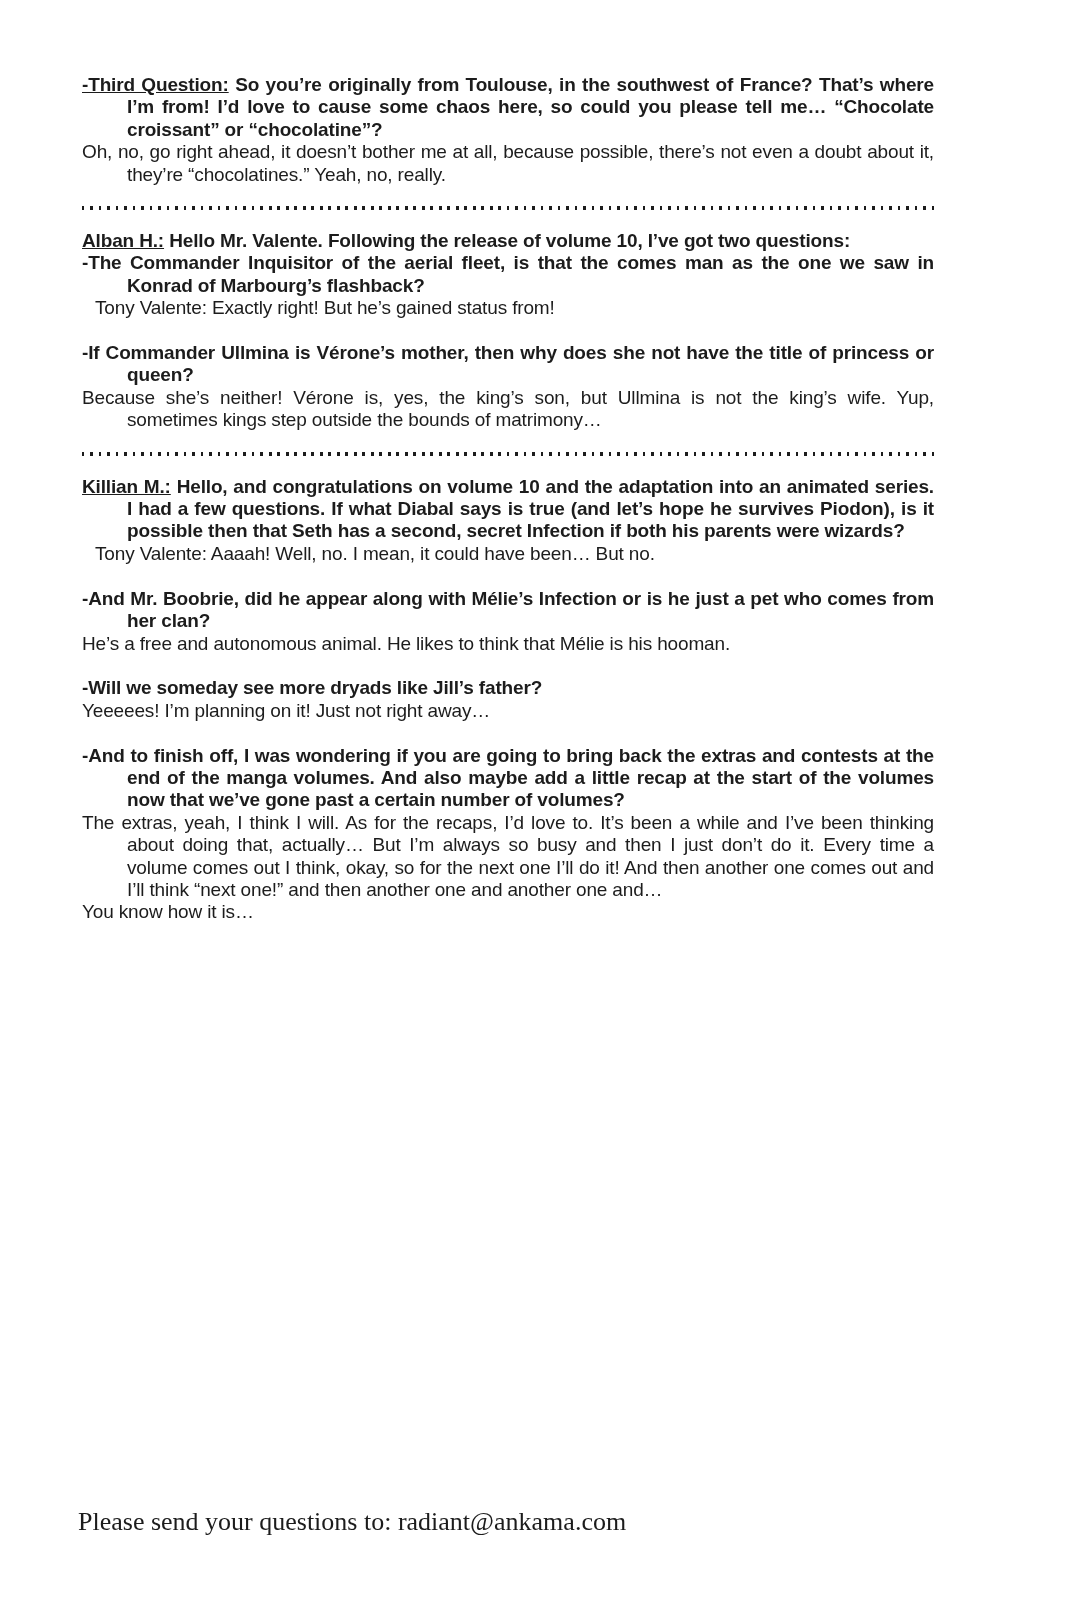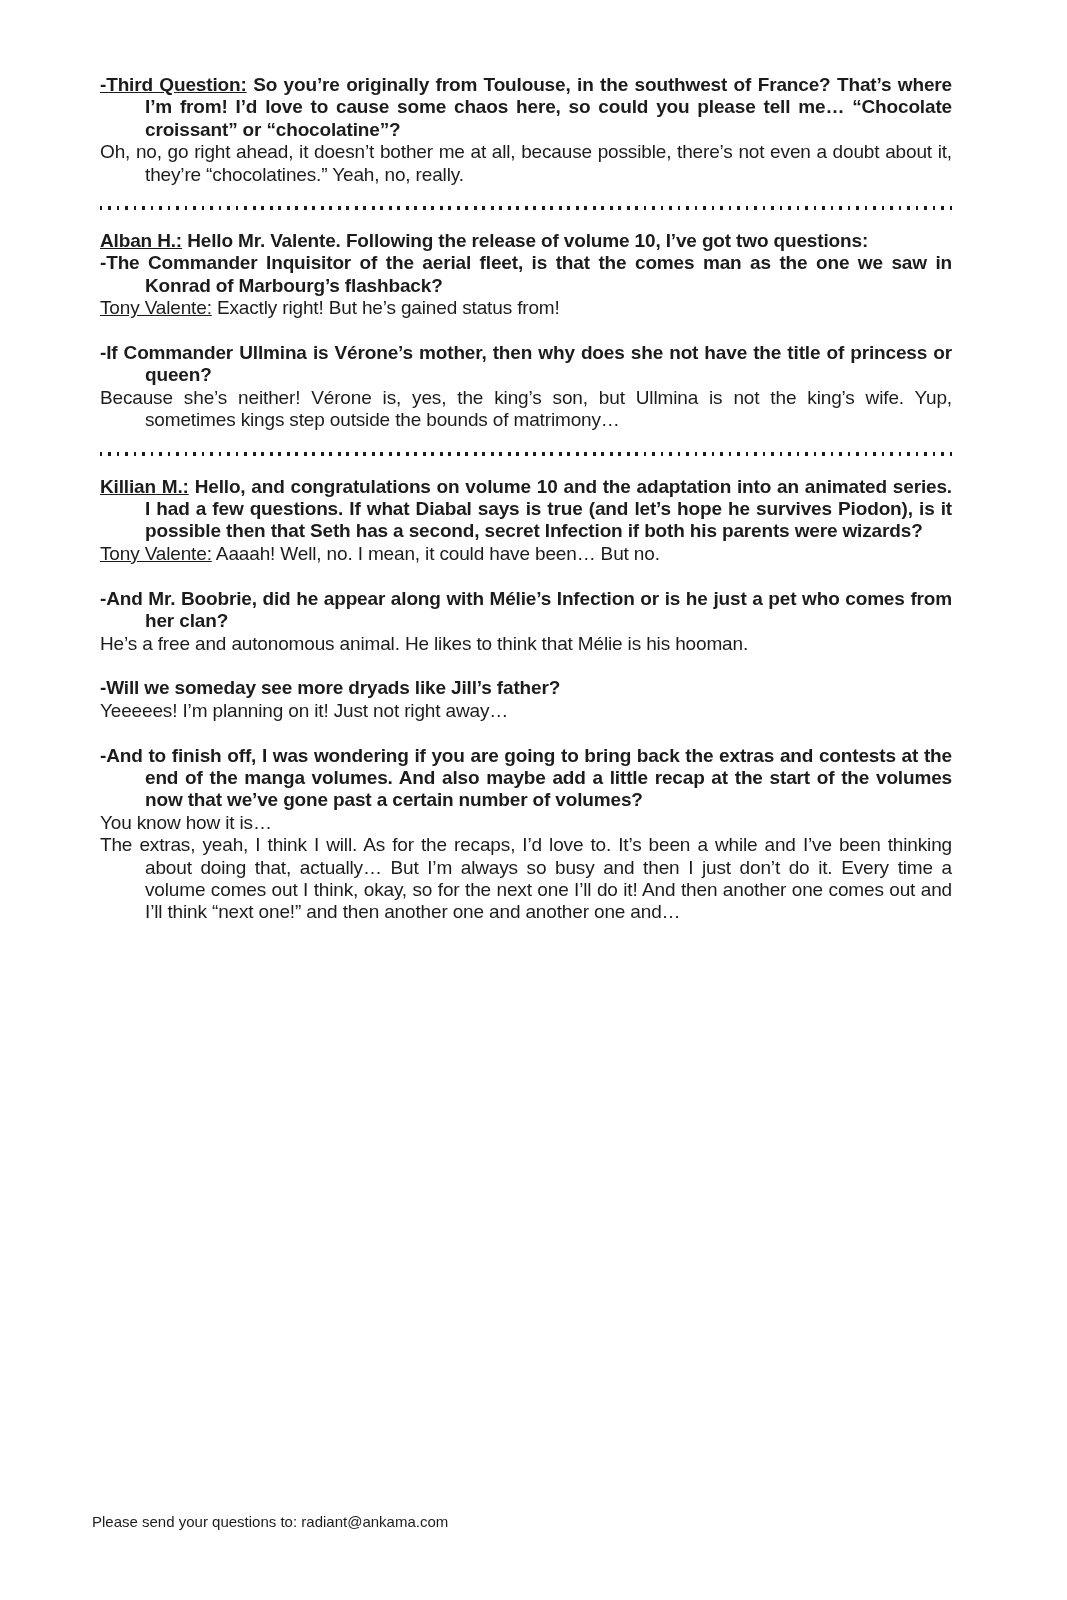--- a/index.html
+++ b/index.html
@@ -10,48 +10,49 @@
   .page{
     position:relative;
     width:1067px;height:1600px;
     background:var(--paper);
     overflow:hidden;
     font-family:"Liberation Sans","DejaVu Sans",sans-serif;
     color:var(--ink);
   }
   .doc{
     position:absolute;
-    left:100px;top:74px;
+    left:82px;top:74px;
     width:852px;
     font-size:19px;
     line-height:22.4px;
     letter-spacing:-0.15px;
   }
   .doc p{
     margin:0;
     padding-left:45px;
     text-indent:-45px;
     text-align:justify;
   }
   .q{font-weight:700;}
   .a{font-weight:400;}
   .bu{font-weight:700;text-decoration:underline;}
-  .u{font-weight:400;text-decoration:underline;}
+  .u{font-weight:400;margin-left:13px;}
   .gap{height:22.4px;}
   .dotted{
     height:4px;
     margin:20px 0 20px 0;
     background-image:repeating-linear-gradient(to right,
       var(--ink) 0px, var(--ink) 2.5px, transparent 2.5px, transparent 8.5px);
   }
   .footer{
     position:absolute;
-    left:92px;top:1510px;
-    font-size:15px;
+    left:78px;top:1510px;
+    font-size:26px;
     line-height:24px;
+    font-family:Liberation Serif, serif;
   }
 </style>
 </head>
 <body>
 
 <div class="page">
   <main class="doc">
 
     <section>
       <p class="q"><span class="bu">-Third Question:</span><span> So you’re originally from Toulouse, in the southwest of France? That’s where I’m from! I’d love to cause some chaos here, so could you please tell me… “Chocolate croissant” or “chocolatine”?</span></p>
@@ -75,20 +76,20 @@
       <p class="q"><span class="bu">Killian M.:</span><span> Hello, and congratulations on volume 10 and the adaptation into an animated series. I had a few questions. If what Diabal says is true (and let’s hope he survives Piodon), is it possible then that Seth has a second, secret Infection if both his parents were wizards?</span></p>
       <p class="a"><span class="u">Tony Valente:</span><span> Aaaah! Well, no. I mean, it could have been… But no.</span></p>
       <div class="gap"></div>
       <p class="q"><span>-And Mr. Boobrie, did he appear along with Mélie’s Infection or is he just a pet who comes from her clan?</span></p>
       <p class="a"><span>He’s a free and autonomous animal. He likes to think that Mélie is his hooman.</span></p>
       <div class="gap"></div>
       <p class="q"><span>-Will we someday see more dryads like Jill’s father?</span></p>
       <p class="a"><span>Yeeeees! I’m planning on it! Just not right away…</span></p>
       <div class="gap"></div>
       <p class="q"><span>-And to finish off, I was wondering if you are going to bring back the extras and contests at the end of the manga volumes. And also maybe add a little recap at the start of the volumes now that we’ve gone past a certain number of volumes?</span></p>
+      <p class="a"><span>The extras, yeah, I think I will. As for the recaps, I’d love to. It’s been a while and I’ve been thinking about doing that, actually… But I’m always so busy and then I just don’t do it. Every time a volume comes out I think, okay, so for the next one I’ll do it! And then another one comes out and I’ll think “next one!” and then another one and another one and…</span></p>
       <p class="a"><span>You know how it is…</span></p>
-      <p class="a"><span>The extras, yeah, I think I will. As for the recaps, I’d love to. It’s been a while and I’ve been thinking about doing that, actually… But I’m always so busy and then I just don’t do it. Every time a volume comes out I think, okay, so for the next one I’ll do it! And then another one comes out and I’ll think “next one!” and then another one and another one and…</span></p>
     </section>
 
   </main>
 
   <div class="footer">Please send your questions to: radiant@ankama.com</div>
 </div>
 
 </body></html>

